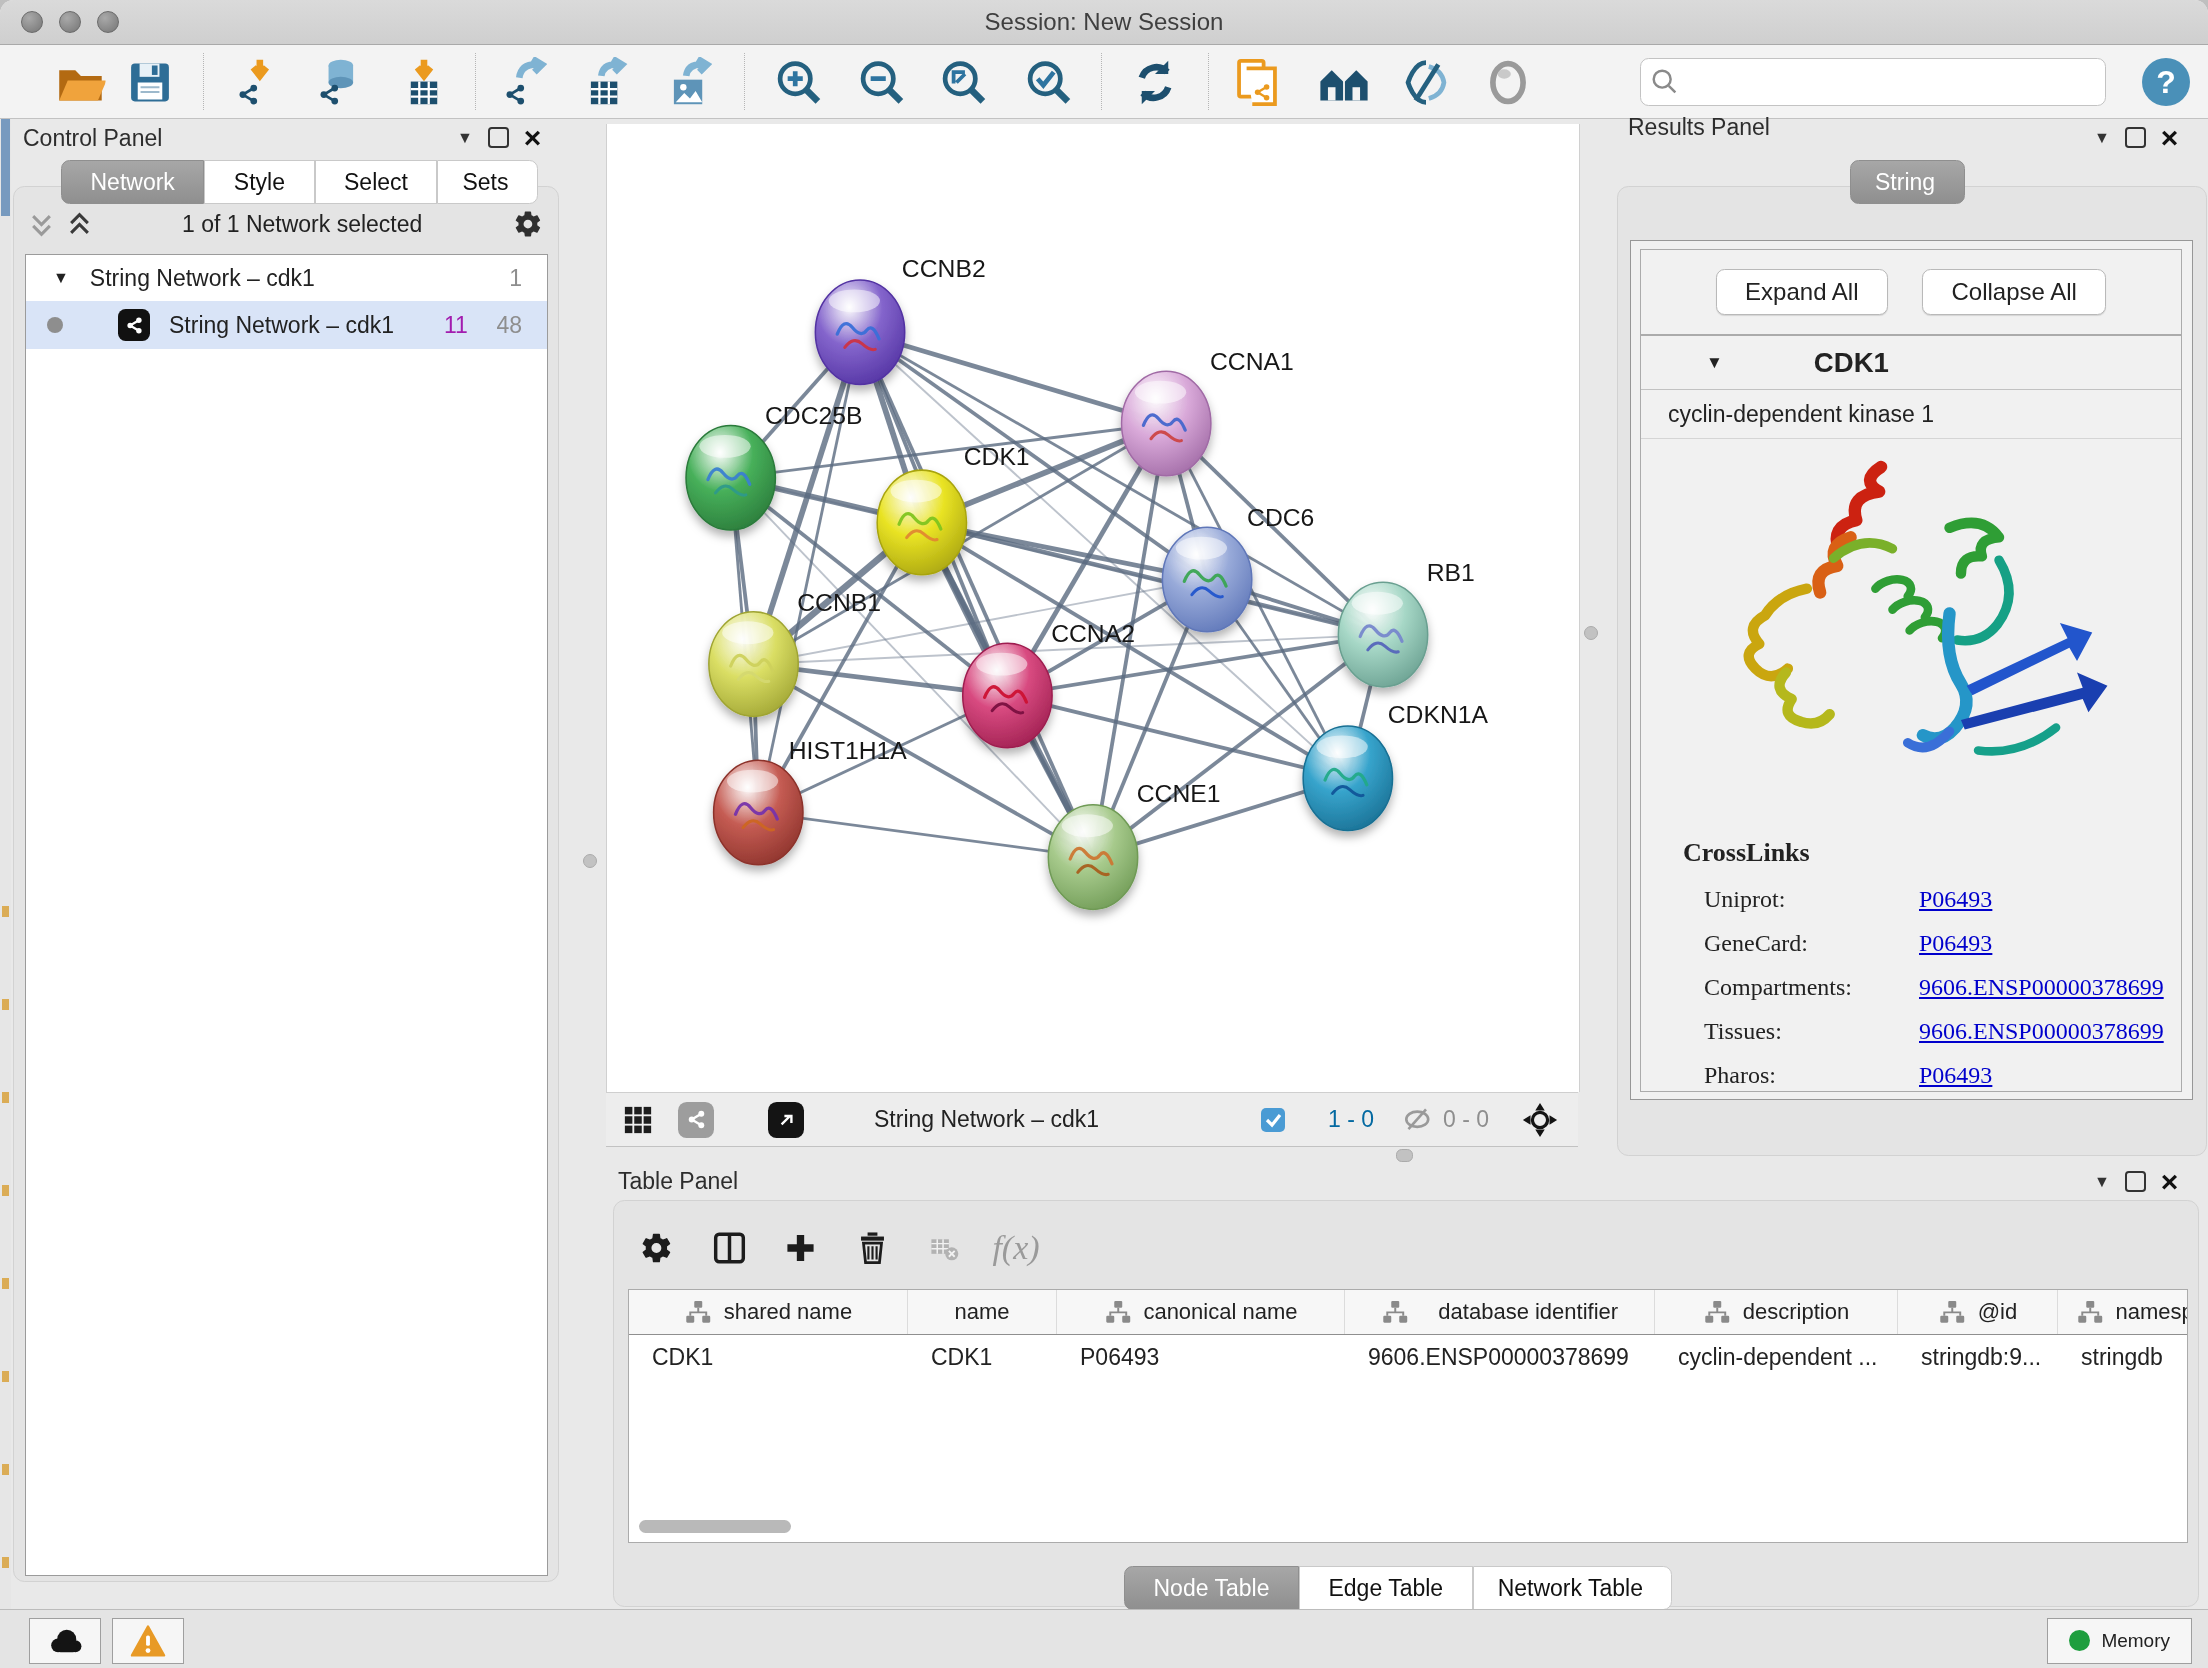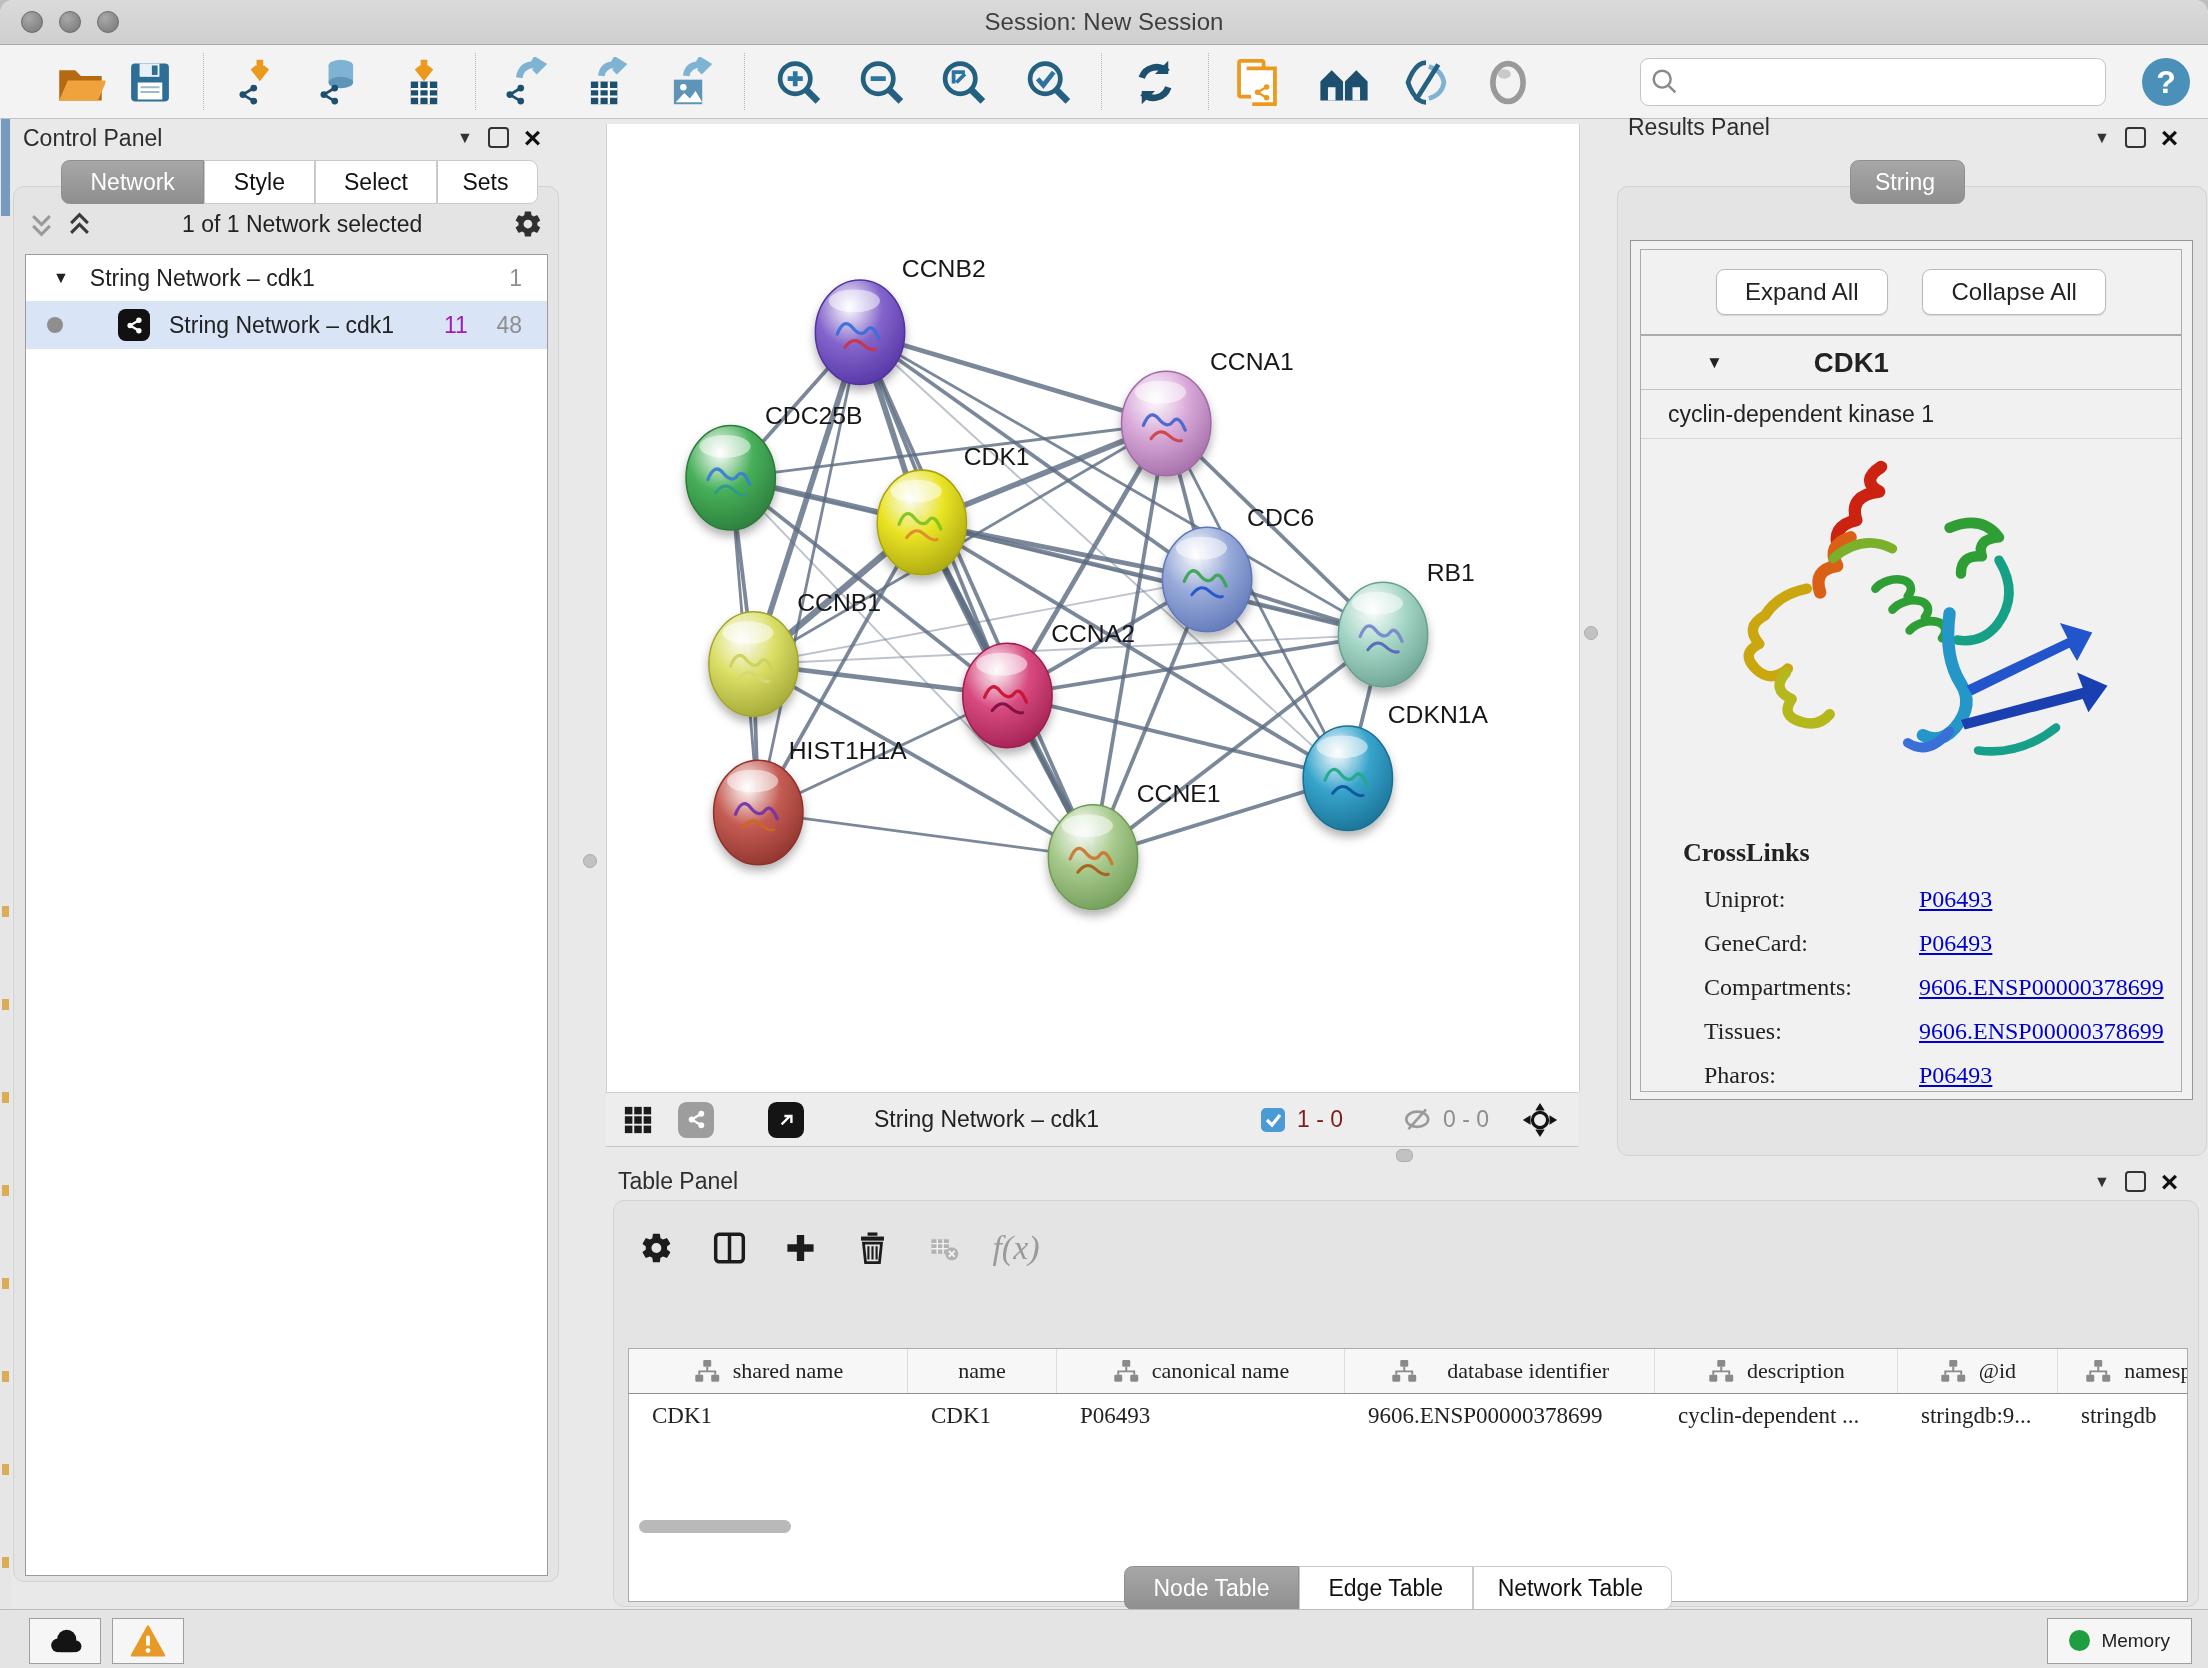--- a/index.html
+++ b/index.html
@@ -63,22 +63,22 @@
             background:#f1f1f1;}
   .rp-ehead{height:53px;display:flex;align-items:center;border-bottom:1px solid #c2c2c2;}
   .rp-desc{height:48px;display:flex;align-items:center;padding-left:27px;font-size:23px;
            border-bottom:1px solid #d5d5d5;}
   .cl-wrap{padding:15px 0 0 42px;font-family:"Liberation Serif",serif;}
   .cl-head{font-size:26px;font-weight:bold;margin-bottom:9.5px;}
   .cl-row{display:flex;height:44px;align-items:center;font-size:24px;}
   .cl-label{width:215px;padding-left:21px;}
   .cl-link{color:#0000cc;text-decoration:underline;}
   
-  #tp-table{position:absolute;left:628px;top:1348px;width:1558px;height:252px;background:#fff;
-            border:1px solid #ababab;overflow:hidden;font-family:Liberation Serif, serif;}
+  #tp-table{position:absolute;left:628px;top:1289px;width:1558px;height:252px;background:#fff;
+            border:1px solid #ababab;overflow:hidden;}
   #tp-header{display:flex;height:44px;background:#f7f7f7;border-bottom:1.9px solid #8f8f8f;}
   .th{display:flex;align-items:center;justify-content:center;gap:11.4px;font-size:22px;color:#222;
       border-right:1px solid #dcdcdc;box-sizing:border-box;flex:none;}
   .hier{width:28.5px;height:27.6px;color:#8a8a8a;}
   #tp-row{display:flex;height:44px;align-items:center;font-size:23px;}
   .td{padding-left:23px;box-sizing:border-box;flex:none;white-space:nowrap;overflow:hidden;}
   #tp-hscroll{position:absolute;left:639px;top:1520px;width:152px;height:13.3px;background:#b9b9b9;
               border-radius:7.6px;}
   .tbl-ico{position:absolute;top:1221px;width:53px;height:53px;display:flex;align-items:center;
            justify-content:center;transform:translateX(-50%);}
@@ -540,21 +540,21 @@
           </svg>
         </span>
     </div>
     <div class="nv-item" style="left:268px">String Network – cdk1</div>
     <div class="nv-item" style="left:654px">
       <svg width="26" height="26" viewBox="0 0 26 26">
           <rect x="1" y="1" width="24" height="24" rx="5" fill="#4a9bd4"></rect>
           <path d="M7 13l5 5 8-10" stroke="#fff" stroke-width="3.2" fill="none"></path>
         </svg>
     </div>
-    <div class="nv-item" style="left:691px;color:#7f1d1d">1 - 0</div>
+    <div class="nv-item" style="left:722px;color:#0369a1">1 - 0</div>
 
     <div class="nv-item" style="left:797px">
       <svg width="28.5" height="28.5" viewBox="0 0 26 26">
           <ellipse cx="13" cy="13" rx="10" ry="7" stroke="#9a9a9a" stroke-width="2.4" fill="none"></ellipse>
           <path d="M5 22L21 4" stroke="#9a9a9a" stroke-width="2.4"></path>
         </svg>
     </div>
     <div class="nv-item" style="left:837px;color:#8e8e8e">0 - 0</div>
     <div class="nv-item" style="left:915px">
       <svg width="38" height="38" viewBox="0 0 40 40">

